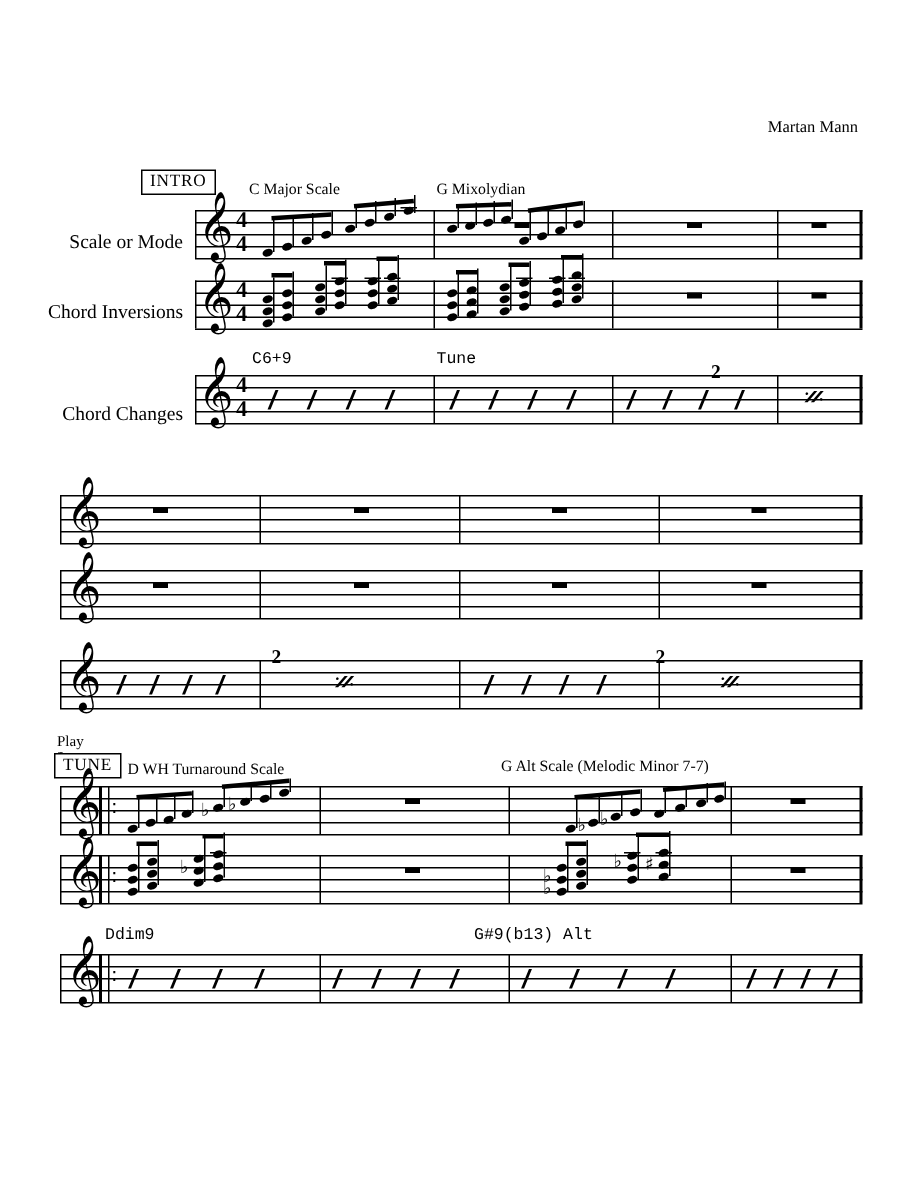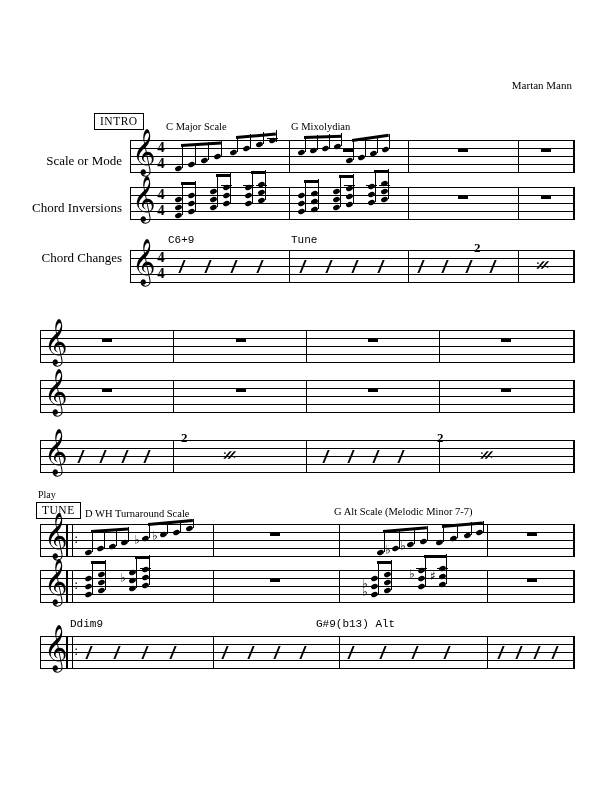--- a/index.html
+++ b/index.html
@@ -351,21 +351,21 @@
       <div class="nh" style="left:251px; top:2px;"></div>
       <div class="nh" style="left:251px; top:-6px;"></div>
       <div class="ledger" style="left:249px; top:-2px; width:11px;"></div>
       <div class="stem" style="left:257.5px; top:-18px; height:30px;"></div>
       <div class="beam" style="left:244px; top:-17px; width:14px;"></div>
 
       <div class="wrest" style="left:328px; top:8px;"></div>
       <div class="wrest" style="left:411px; top:8px;"></div>
     </div>
 
-    <div class="stafflabel" style="left:10px; top:250px; width:112px;">Chord Changes</div>
+    <div class="stafflabel" style="left:10px; top:268px; width:112px;">Chord Changes</div>
     <div class="chordsym" style="left:168px; top:234px;">C6+9</div>
     <div class="chordsym" style="left:291px; top:234px;">Tune</div>
     <div class="repnum" style="left:474px; top:240px;">2</div>
 
     <div class="staff" style="left:130px; top:250px; width:445px; height:32px;">
       <div class="line" style="top:0px;  width:445px;"></div>
       <div class="line" style="top:8px;  width:445px;"></div>
       <div class="line" style="top:16px; width:445px;"></div>
       <div class="line" style="top:24px; width:445px;"></div>
       <div class="line" style="top:32px; width:445px;"></div>

